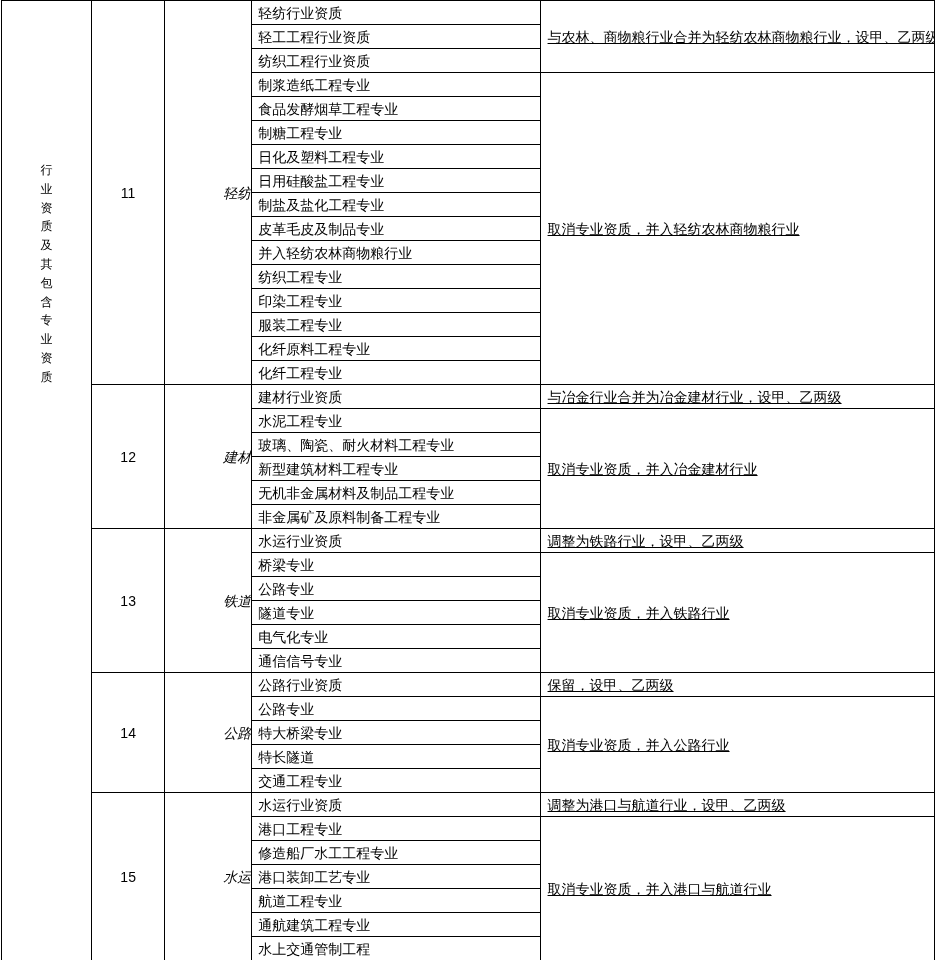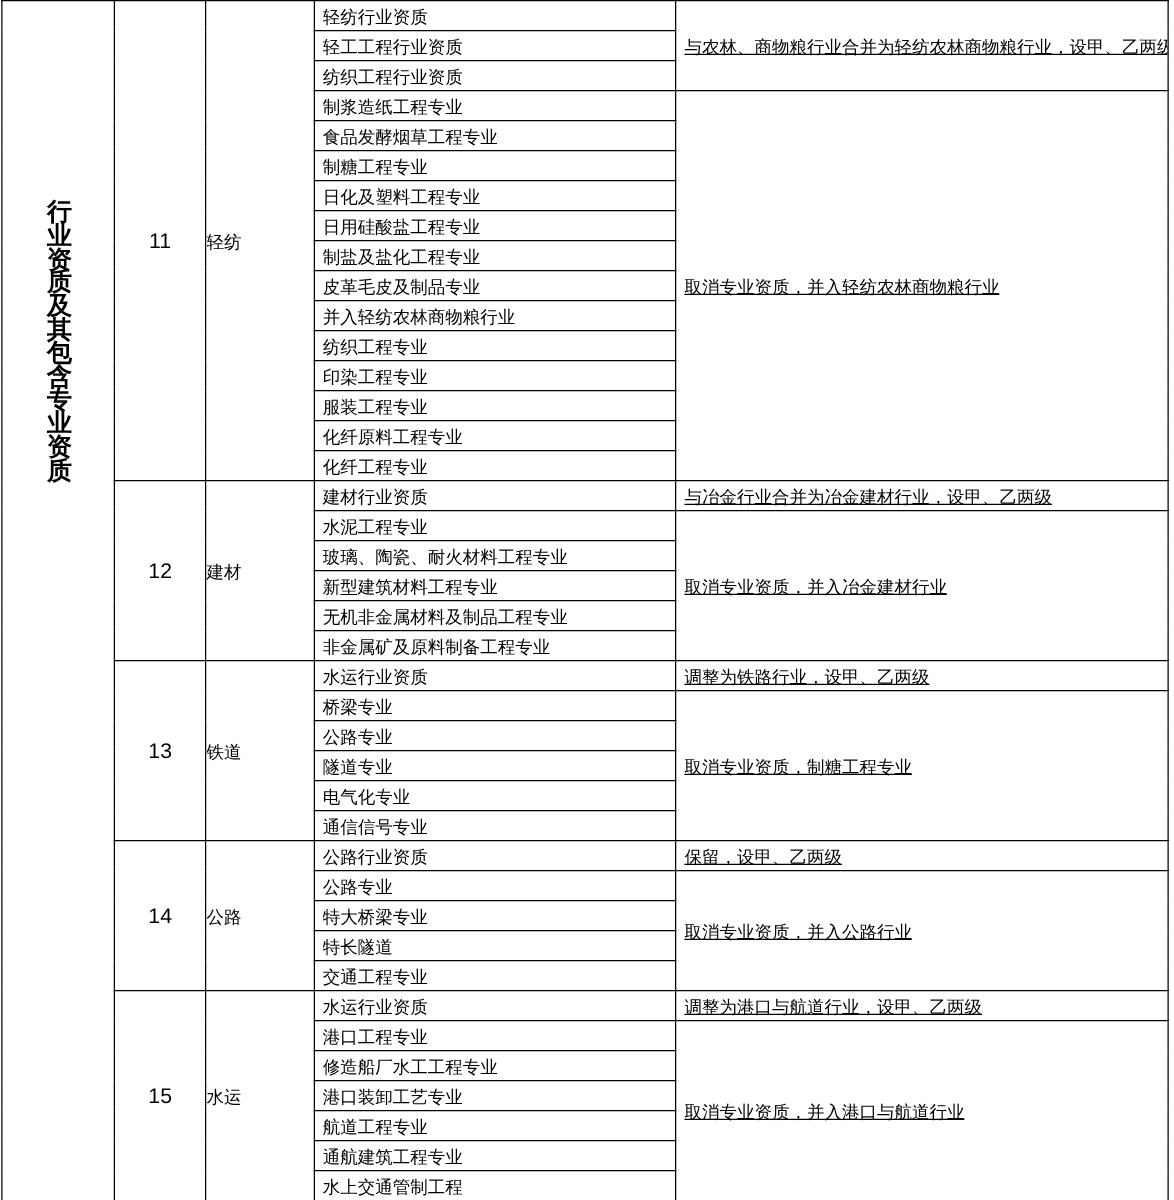--- a/index.html
+++ b/index.html
@@ -31,29 +31,29 @@
     vertical-align: middle;
     padding: 0;
   }
   td.rowhead {
     vertical-align: top;
     text-align: center;
   }
   .vtext {
     margin: 160px auto 16px auto;
     width: 18px;
-    font-size: 20px;
-    font-weight: bold;
+    font-size: 12px;
+    font-weight: normal;
     line-height: 18.8px;
     word-break: break-all;
     white-space: normal;
     text-align: center;
   }
-  td.num { text-align: center; font-size: 17px; }
-  td.ind { text-align: left; }
+  td.num { text-align: center; font-size: 14px; }
+  td.ind { text-align: right; font-style: italic; }
   td.qual { padding-left: 6px; text-align: left; }
   td.note { padding-left: 7px; text-align: left; text-decoration: underline; }
 </style>
 </head>
 <body>
 
 <div class="screen">
   <table class="qtable">
     <colgroup>
       <col style="width:90px">
@@ -144,21 +144,21 @@
         </tr>
 
     <tr>
       <td class="num" rowspan="6">13</td>
       <td class="ind" rowspan="6">铁道</td>
       <td class="qual">水运行业资质</td>
       <td class="note">调整为铁路行业，设甲、乙两级</td>
     </tr>
     <tr>
       <td class="qual">桥梁专业</td>
-      <td class="note" rowspan="5">取消专业资质，制糖工程专业</td>
+      <td class="note" rowspan="5">取消专业资质，并入铁路行业</td>
     </tr>
     <tr>
           <td class="qual">公路专业</td>
         </tr>
     <tr>
           <td class="qual">隧道专业</td>
         </tr>
     <tr>
           <td class="qual">电气化专业</td>
         </tr>

